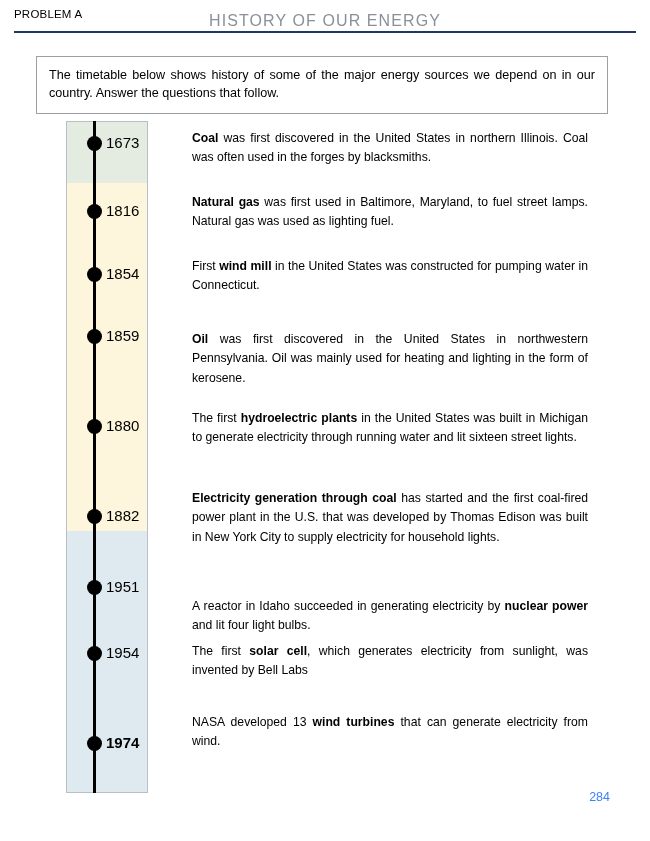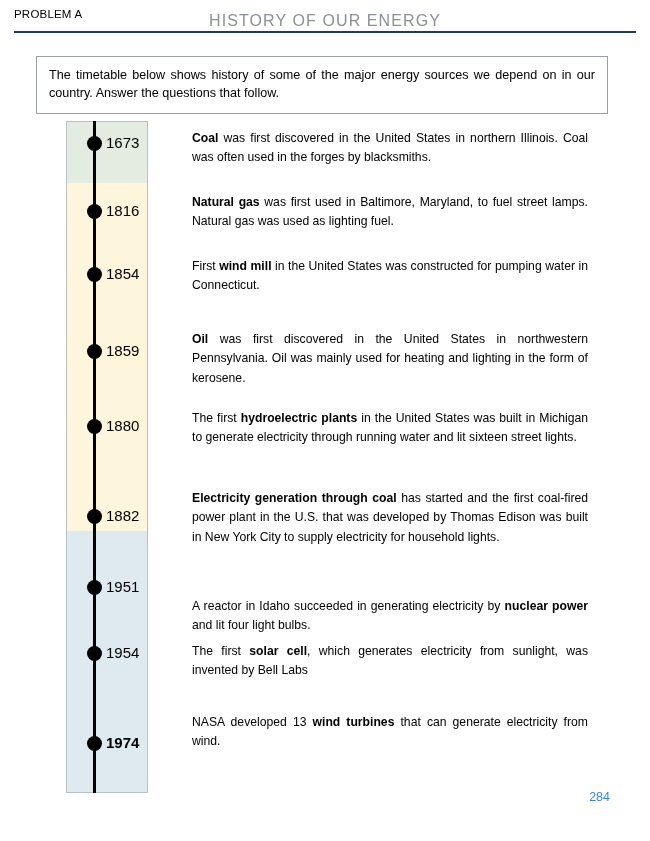--- a/index.html
+++ b/index.html
@@ -178,21 +178,21 @@
         <div class="year">1673</div>
       </div>
       <div class="node" style="top: 79px;">
         <div class="dot"></div>
         <div class="year">1816</div>
       </div>
       <div class="node" style="top: 142px;">
         <div class="dot"></div>
         <div class="year">1854</div>
       </div>
-      <div class="node" style="top: 219px; padding-left: 32px;">
+      <div class="node" style="top: 204px; padding-left: 32px;">
         <div class="dot"></div>
         <div class="year">1859</div>
       </div>
       <div class="node" style="top: 294px;">
         <div class="dot"></div>
         <div class="year">1880</div>
       </div>
       <div class="node" style="top: 384px;">
         <div class="dot"></div>
         <div class="year">1882</div>

